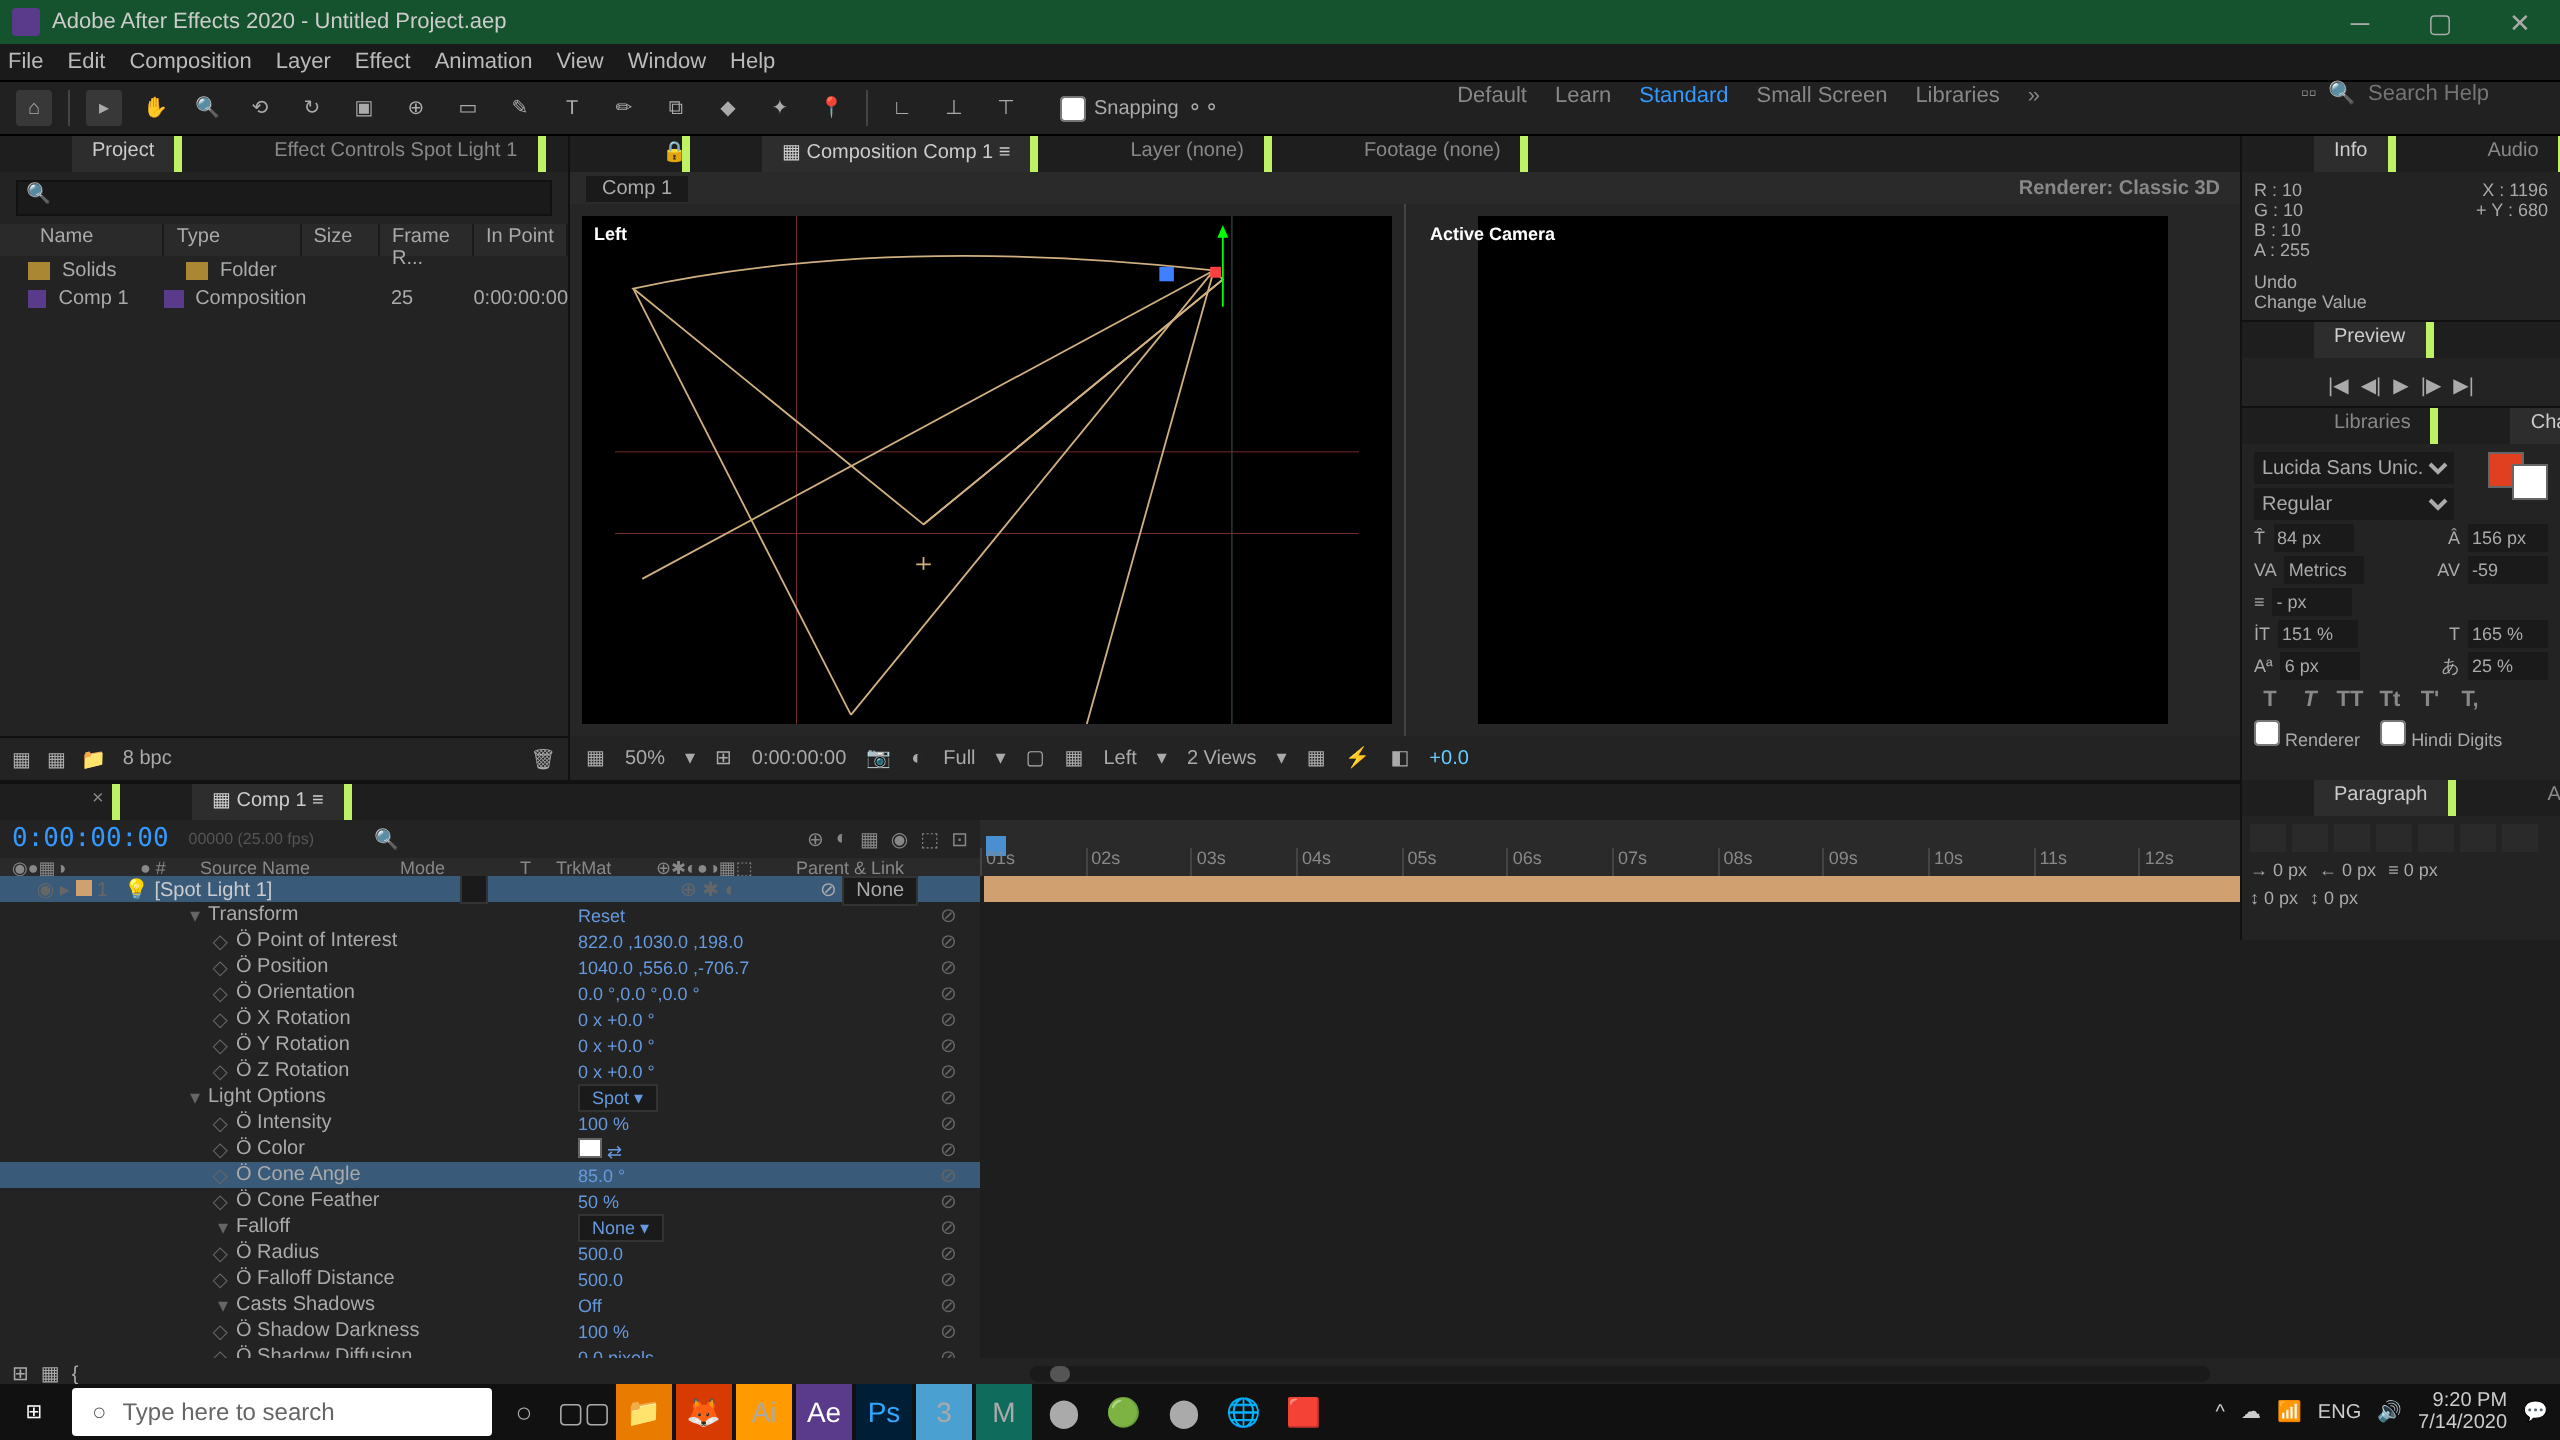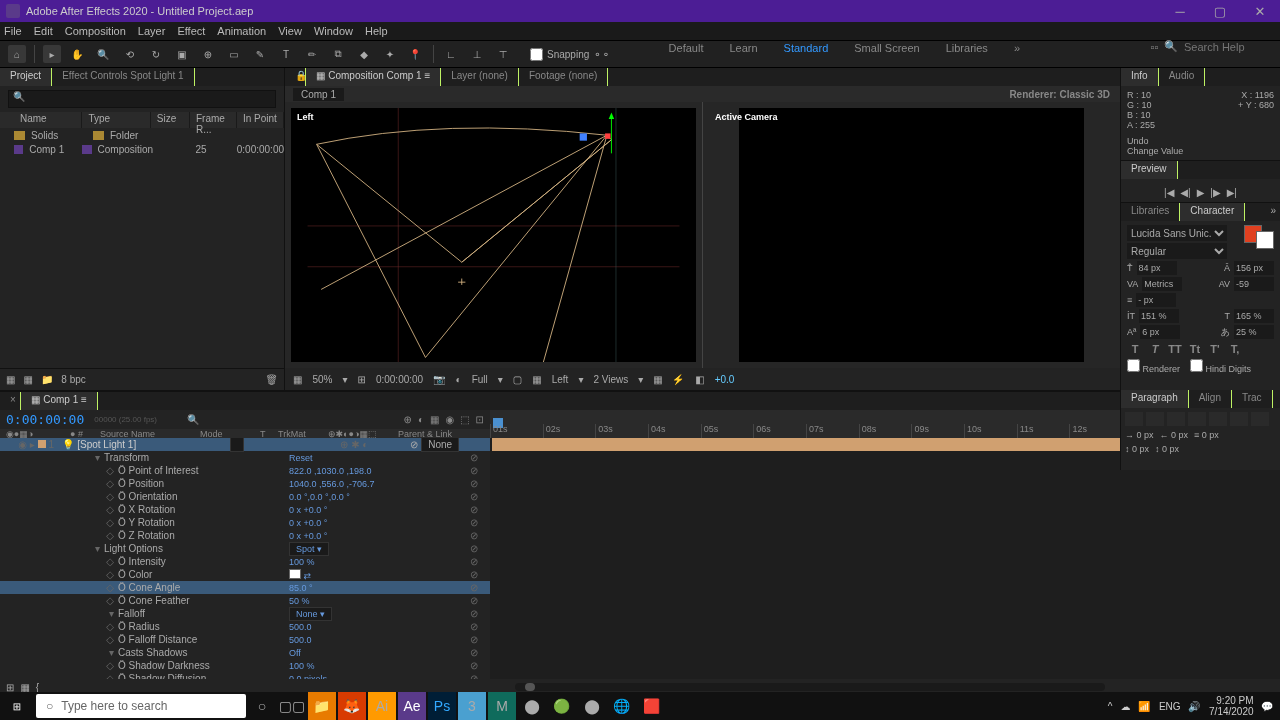--- a/index.html
+++ b/index.html
@@ -1,35 +1,35 @@
 <!DOCTYPE html>
 <html><head>
 <meta charset="utf-8">
 <style>
 * { margin: 0; padding: 0; box-sizing: border-box; font-family: 'Segoe UI', Tahoma, sans-serif; }
 body { background: #1e1e1e; color: #aaa; font-size: 10px; overflow: hidden; width: 1280px; height: 720px; position: relative; }
-.titlebar { height: 22px; background: #4c1d95; display: flex; align-items: center; padding: 0 6px; color: #ccc; font-size: 11px; }
+.titlebar { height: 22px; background: #14532d; display: flex; align-items: center; padding: 0 6px; color: #ccc; font-size: 11px; }
 .titlebar-icon { width: 14px; height: 14px; background: #5a3a8a; margin-right: 6px; border-radius: 2px; }
 .win-controls { position: absolute; right: 0; top: 0; display: flex; }
 .win-btn { width: 40px; height: 22px; display: flex; align-items: center; justify-content: center; color: #aaa; font-size: 13px; }
 .menubar { height: 18px; background: #1a1a1a; display: flex; padding-left: 4px; gap: 12px; color: #bbb; font-size: 11px; align-items: center; }
 .menubar span { cursor: pointer; }
 .toolbar { height: 28px; background: #212121; border-top: 1px solid #000; border-bottom: 1px solid #000; display: flex; align-items: center; padding: 0 8px; gap: 8px; }
 .tool-icon { width: 18px; height: 18px; display: flex; align-items: center; justify-content: center; color: #aaa; border-radius: 2px; }
 .tool-icon.active { background: #383838; }
 .tool-sep { width: 1px; height: 18px; background: #444; }
 .snapping { display: flex; align-items: center; gap: 4px; margin-left: 10px; font-size: 10px; }
-.workspace-tabs { position: absolute; right: 260px; top: 42px; display: flex; gap: 26px; font-size: 11px; color: #888; justify-content: center; }
+.workspace-tabs { position: absolute; right: 260px; top: 42px; display: flex; gap: 14px; font-size: 11px; color: #888; justify-content: center; }
 .workspace-tabs .active { color: #3399ff; }
 .search-help { position: absolute; right: 6px; top: 40px; display: flex; align-items: center; gap: 6px; font-size: 11px; color: #888; }
 .search-help input { background: transparent; border: none; color: #888; width: 90px; font-size: 11px; }
 .main { display: flex; height: 322px; }
 .project-panel { width: 285px; background: #232323; border-right: 1px solid #111; display: flex; flex-direction: column; }
 .panel-tabs { height: 18px; display: flex; background: #1e1e1e; font-size: 10px; }
-.panel-tab { padding: 2px 10px; color: #888; border-right: 1px solid #bef264; }
+.panel-tab { padding: 2px 10px; color: #888; border-right: 4px solid #bef264; margin-left: 36px; }
 .panel-tab.active { background: #2d2d2d; color: #ccc; }
 .proj-header { padding: 6px; display: flex; gap: 8px; }
 .proj-thumb { width: 58px; height: 40px; background: #000; }
 .proj-info { font-size: 10px; color: #aaa; line-height: 1.3; }
 .proj-search { margin: 4px 8px; height: 18px; background: #1a1a1a; border: 1px solid #111; color: #666; padding-left: 20px; position: relative; }
 .proj-cols { height: 16px; background: #2a2a2a; display: flex; font-size: 10px; color: #aaa; padding-left: 14px; }
 .proj-cols span { padding: 1px 6px; border-right: 1px solid #1a1a1a; }
 .proj-items { flex: 1; }
 .proj-item { height: 14px; display: flex; align-items: center; padding-left: 14px; gap: 6px; font-size: 10px; }
 .folder-icon { width: 11px; height: 9px; background: #aa8833; }

